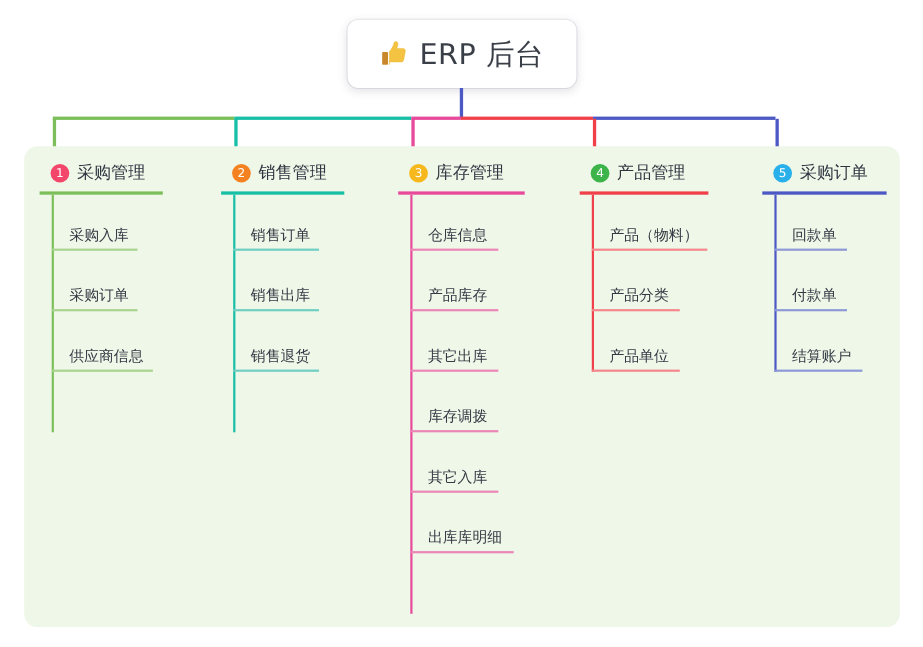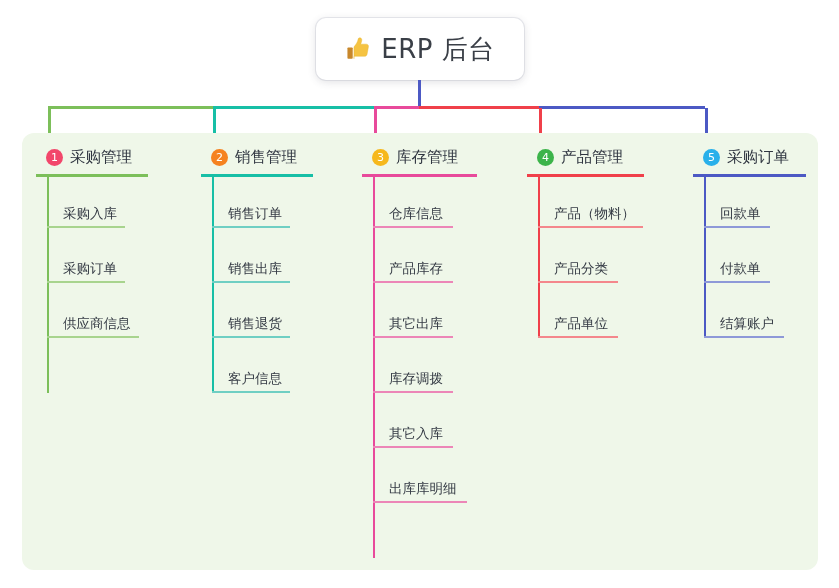--- a/index.html
+++ b/index.html
@@ -130,24 +130,20 @@
             <div class="item-rule" style="width: 78px; background: rgb(111, 207, 195);"></div>
           </div>
           <div class="item">
             <span class="item-label">销售出库</span>
             <div class="item-rule" style="width: 78px; background: rgb(111, 207, 195);"></div>
           </div>
           <div class="item">
             <span class="item-label">销售退货</span>
             <div class="item-rule" style="width: 78px; background: rgb(111, 207, 195);"></div>
           </div>
-          <div class="item">
-            <span class="item-label">客户信息</span>
-            <div class="item-rule" style="width: 78px; background: rgb(111, 207, 195);"></div>
-          </div>
         </div>
       </div>
       <div class="col" style="left: 362px; width: 150px;">
         <div class="col-head">
           <span class="badge" style="background: rgb(246, 184, 29);">3</span>
           <span class="col-title">库存管理</span>
         </div>
         <div class="head-rule" style="width: 115px; background: rgb(232, 74, 155);"></div>
         <div class="col-body" style="height: 385px;">
           <div class="spine" style="height: 381px; background: rgb(232, 74, 155);"></div>

